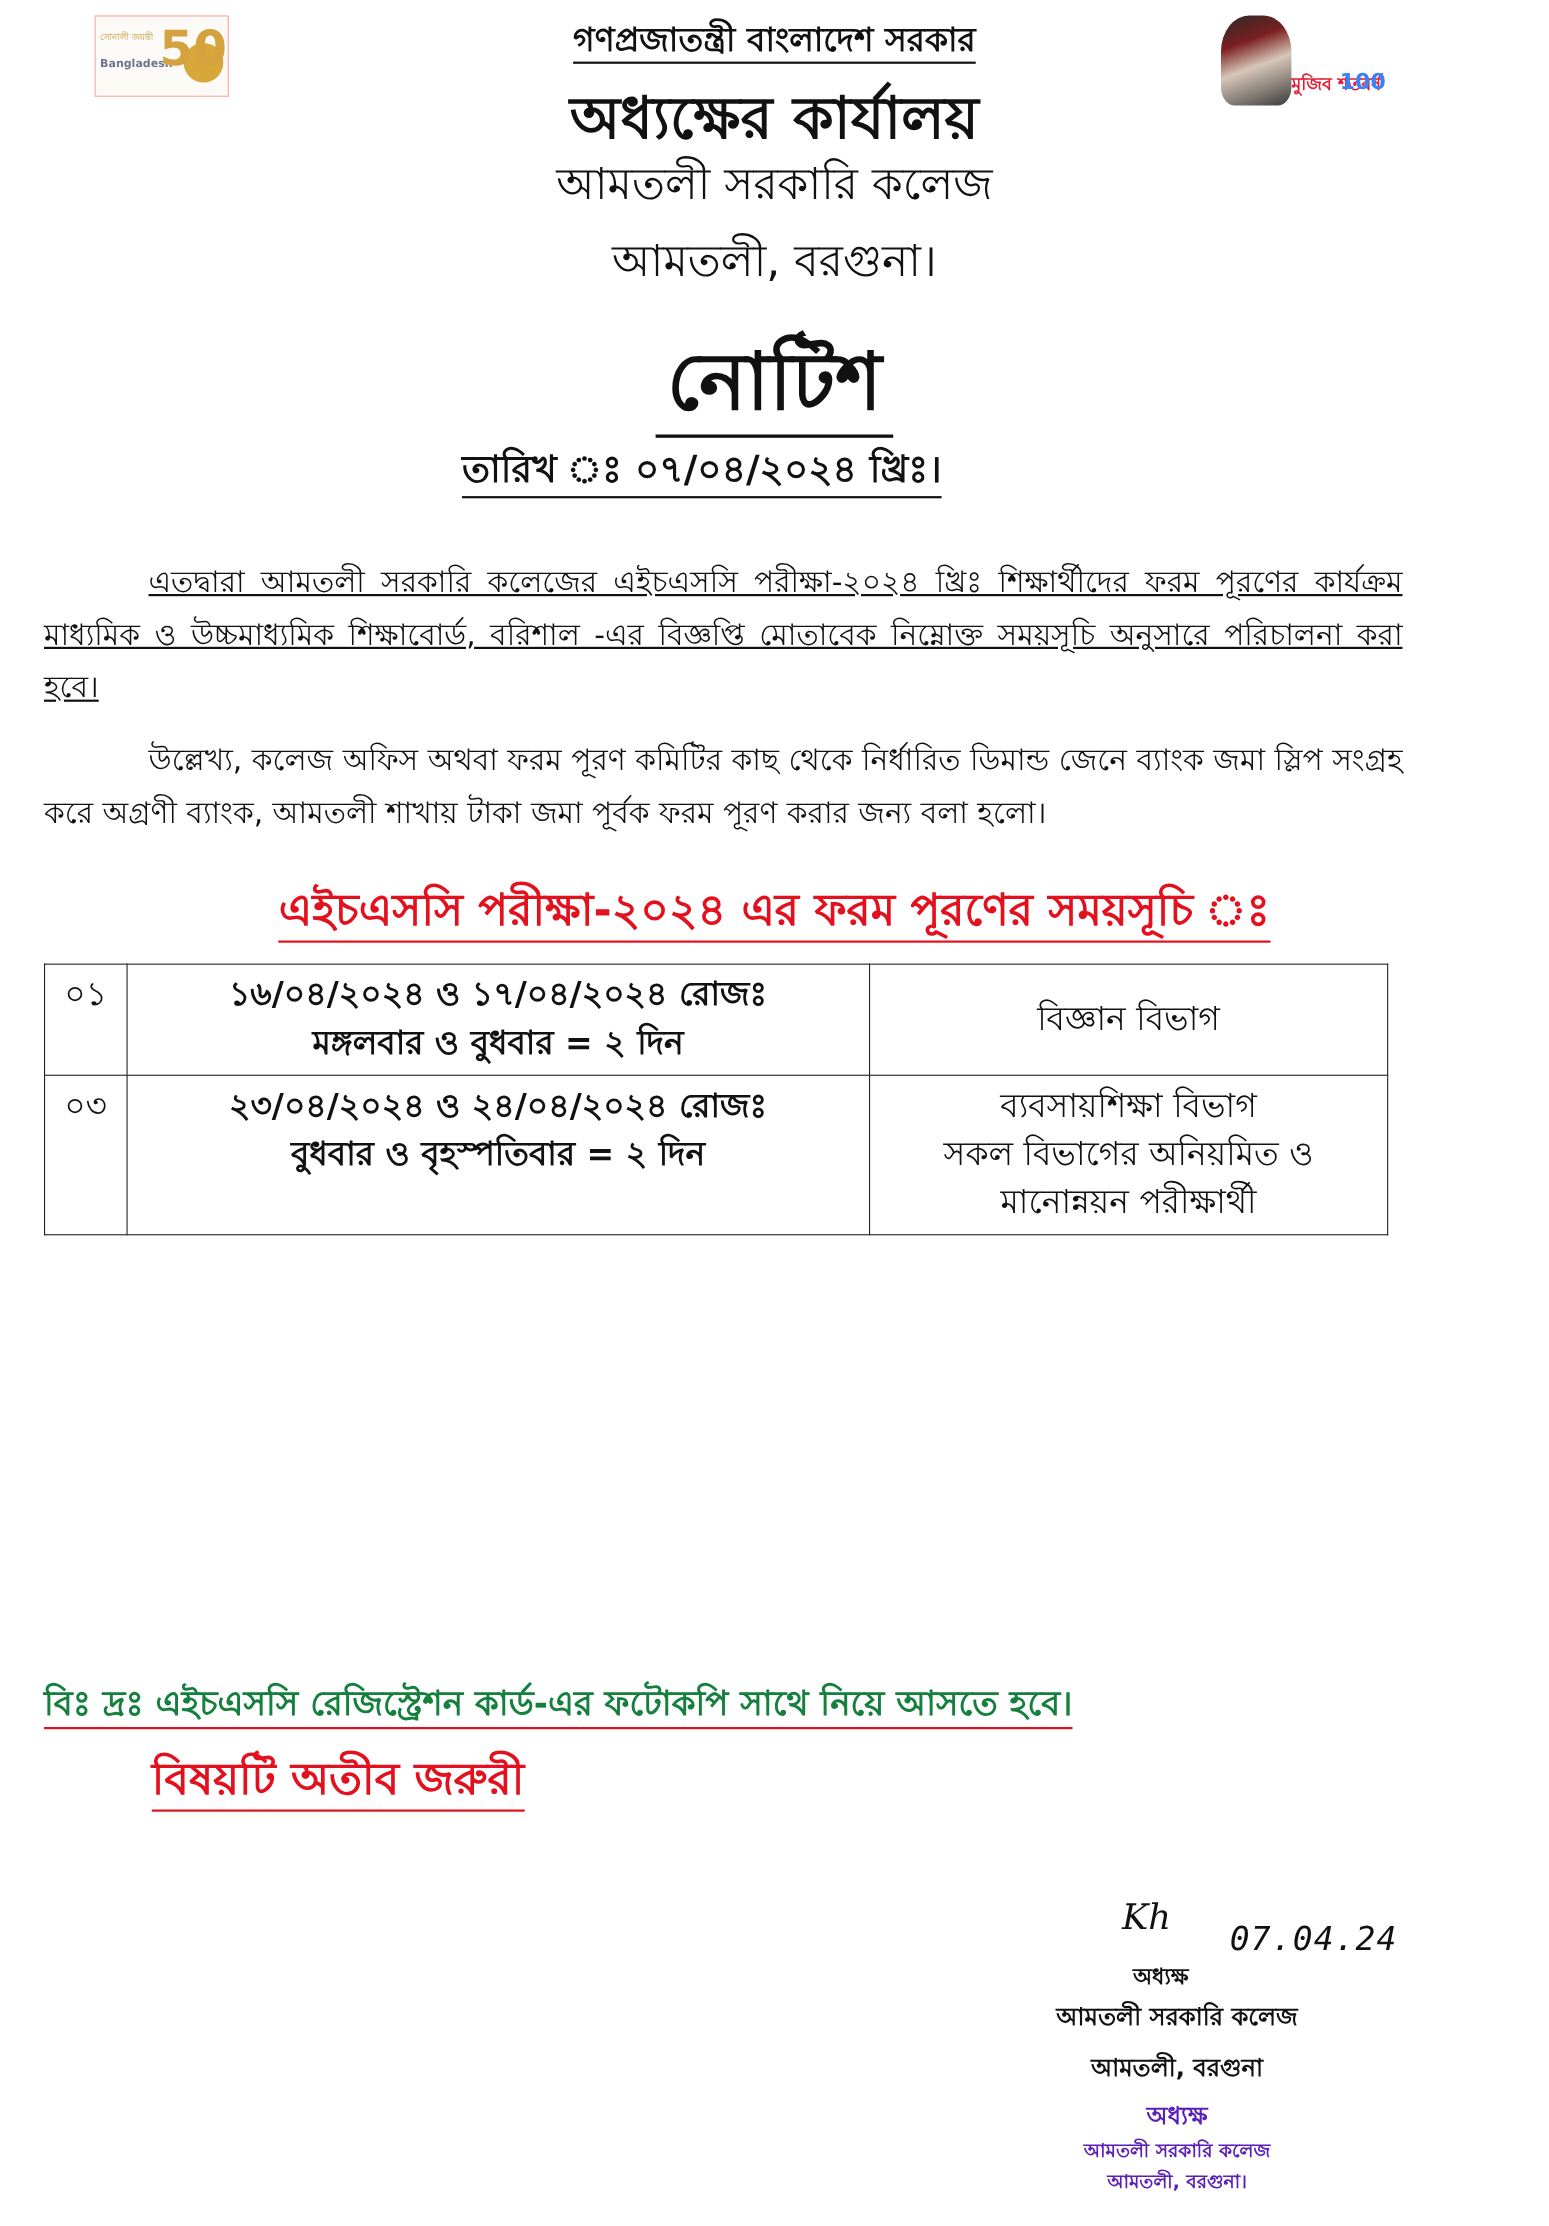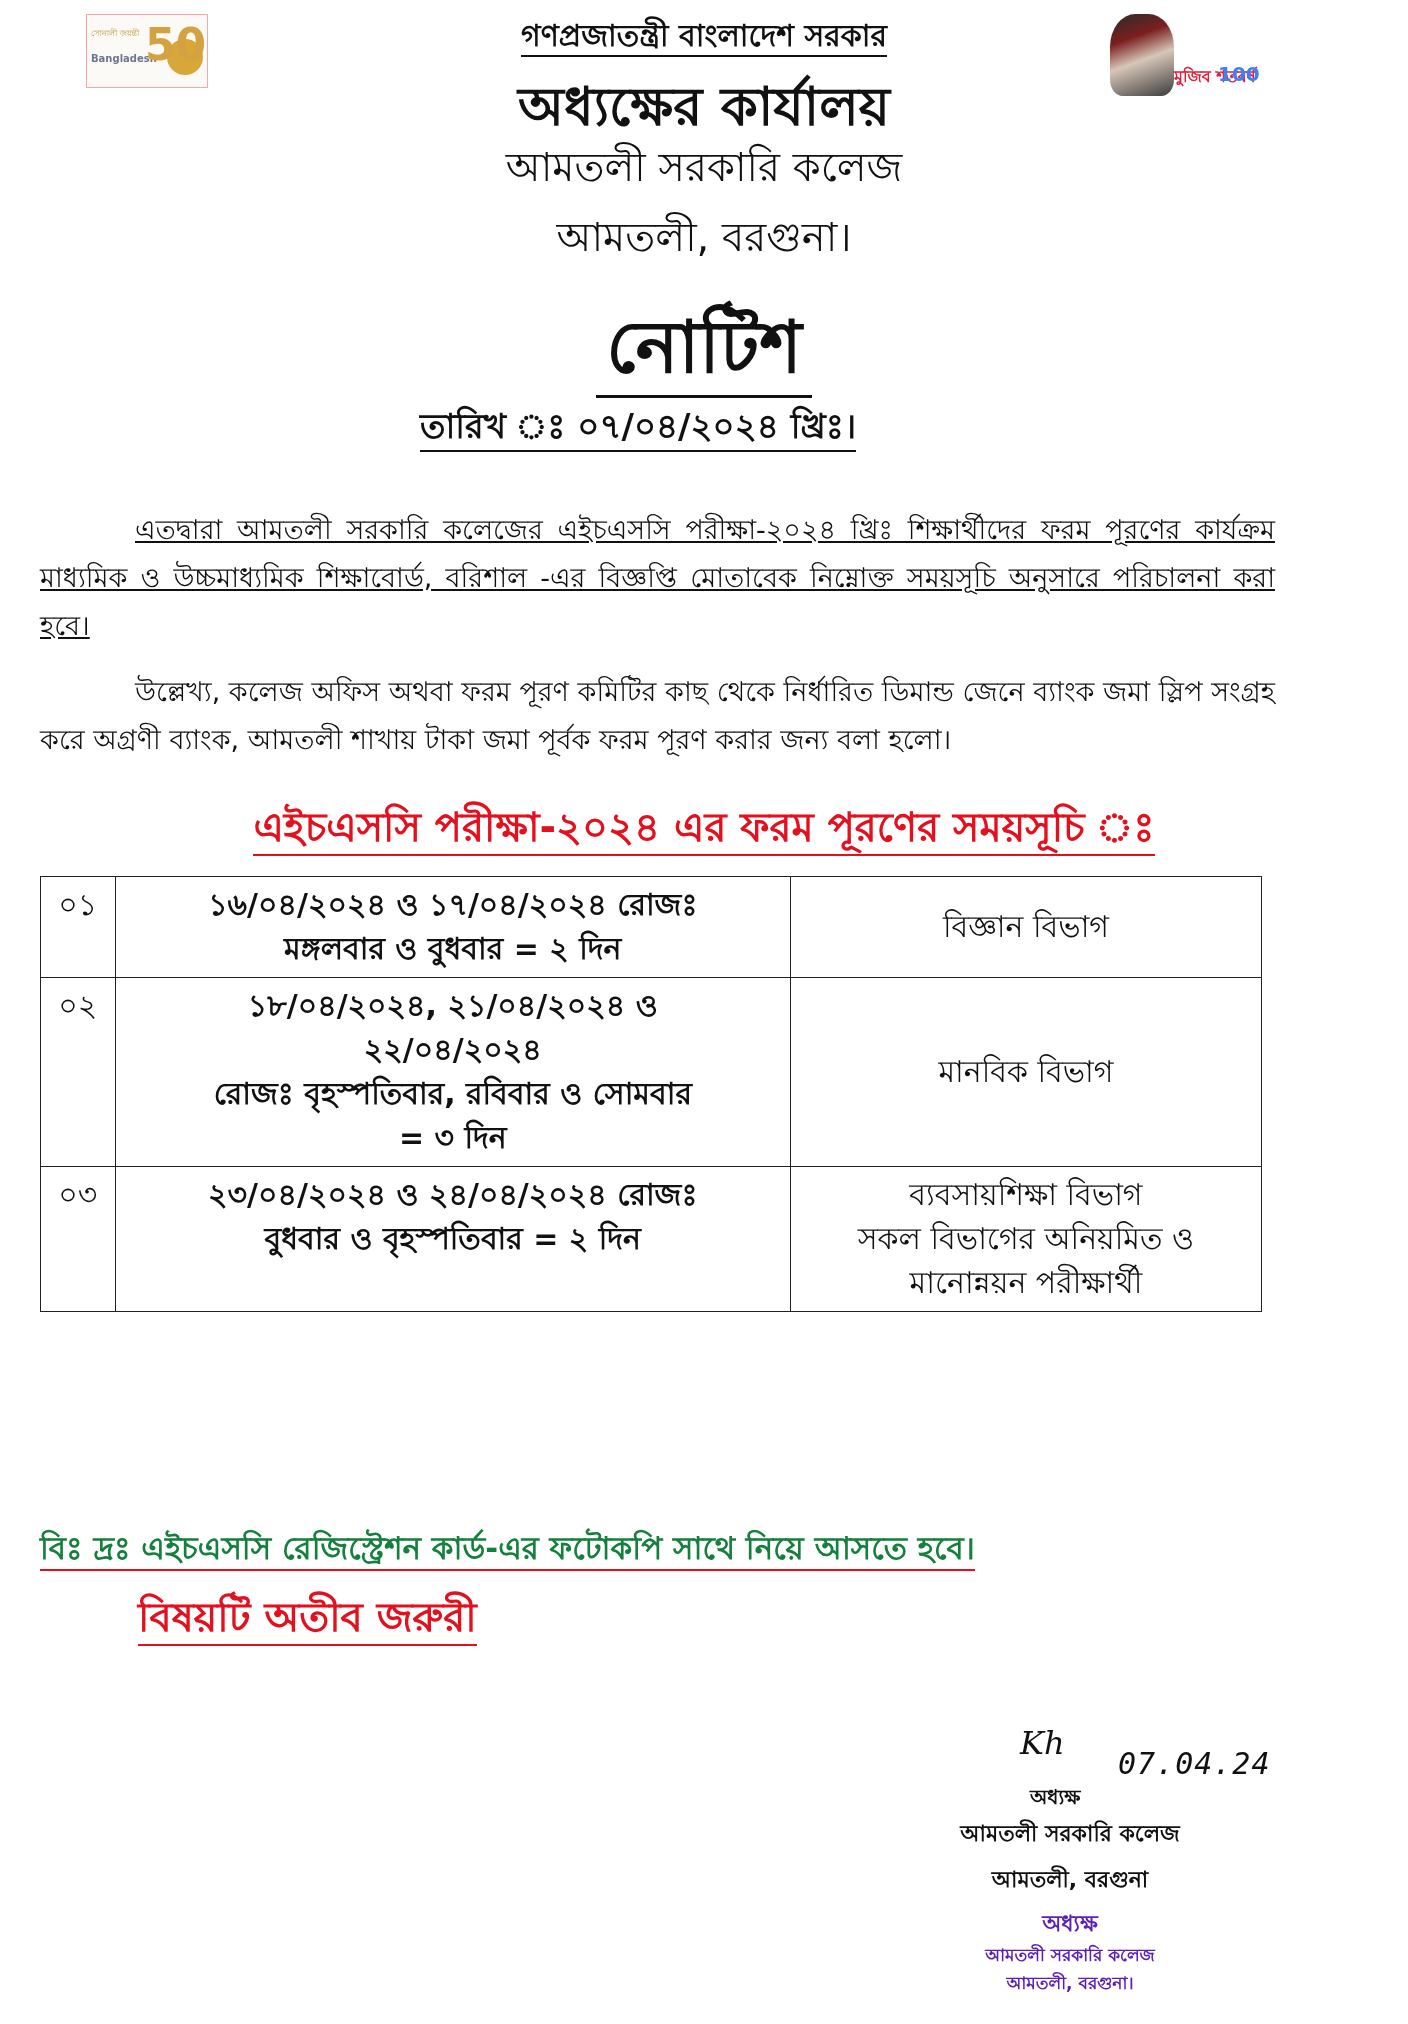--- a/index.html
+++ b/index.html
@@ -99,32 +99,20 @@
     <td>০১</td>
     <td class="date">
       <div>১৬/০৪/২০২৪ ও ১৭/০৪/২০২৪ রোজঃ</div>
       <div>মঙ্গলবার ও বুধবার = ২ দিন</div>
     </td>
     <td class="dept">
       <div>বিজ্ঞান বিভাগ</div>
     </td>
   </tr>
   <tr>
-    <td>০২</td>
-    <td class="date">
-      <div>১৮/০৪/২০২৪, ২১/০৪/২০২৪ ও</div>
-      <div>২২/০৪/২০২৪</div>
-      <div>রোজঃ বৃহস্পতিবার, রবিবার ও সোমবার</div>
-      <div>= ৩ দিন</div>
-    </td>
-    <td class="dept">
-      <div>মানবিক বিভাগ</div>
-    </td>
-  </tr>
-  <tr>
     <td>০৩</td>
     <td class="date">
       <div>২৩/০৪/২০২৪ ও ২৪/০৪/২০২৪ রোজঃ</div>
       <div>বুধবার ও বৃহস্পতিবার = ২ দিন</div>
     </td>
     <td class="dept top">
       <div>ব্যবসায়শিক্ষা বিভাগ</div>
       <div>সকল বিভাগের অনিয়মিত ও</div>
       <div>মানোন্নয়ন পরীক্ষার্থী</div>
     </td>

